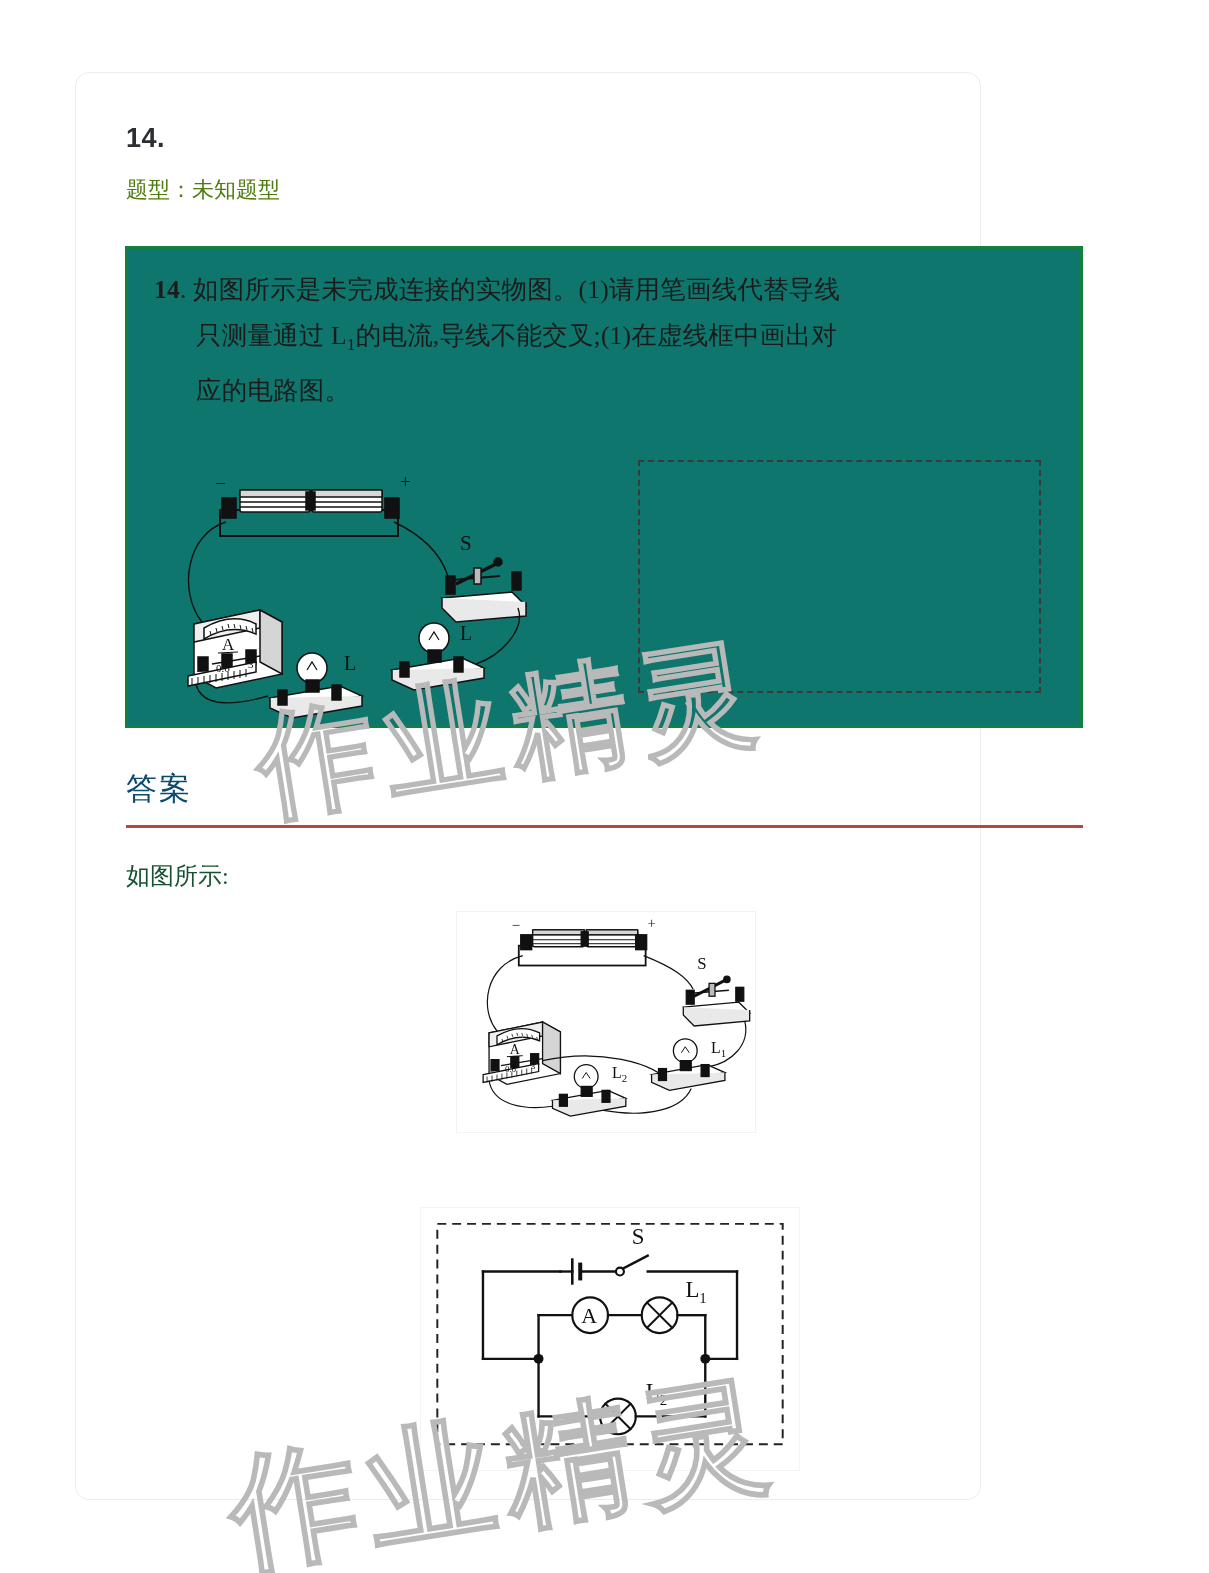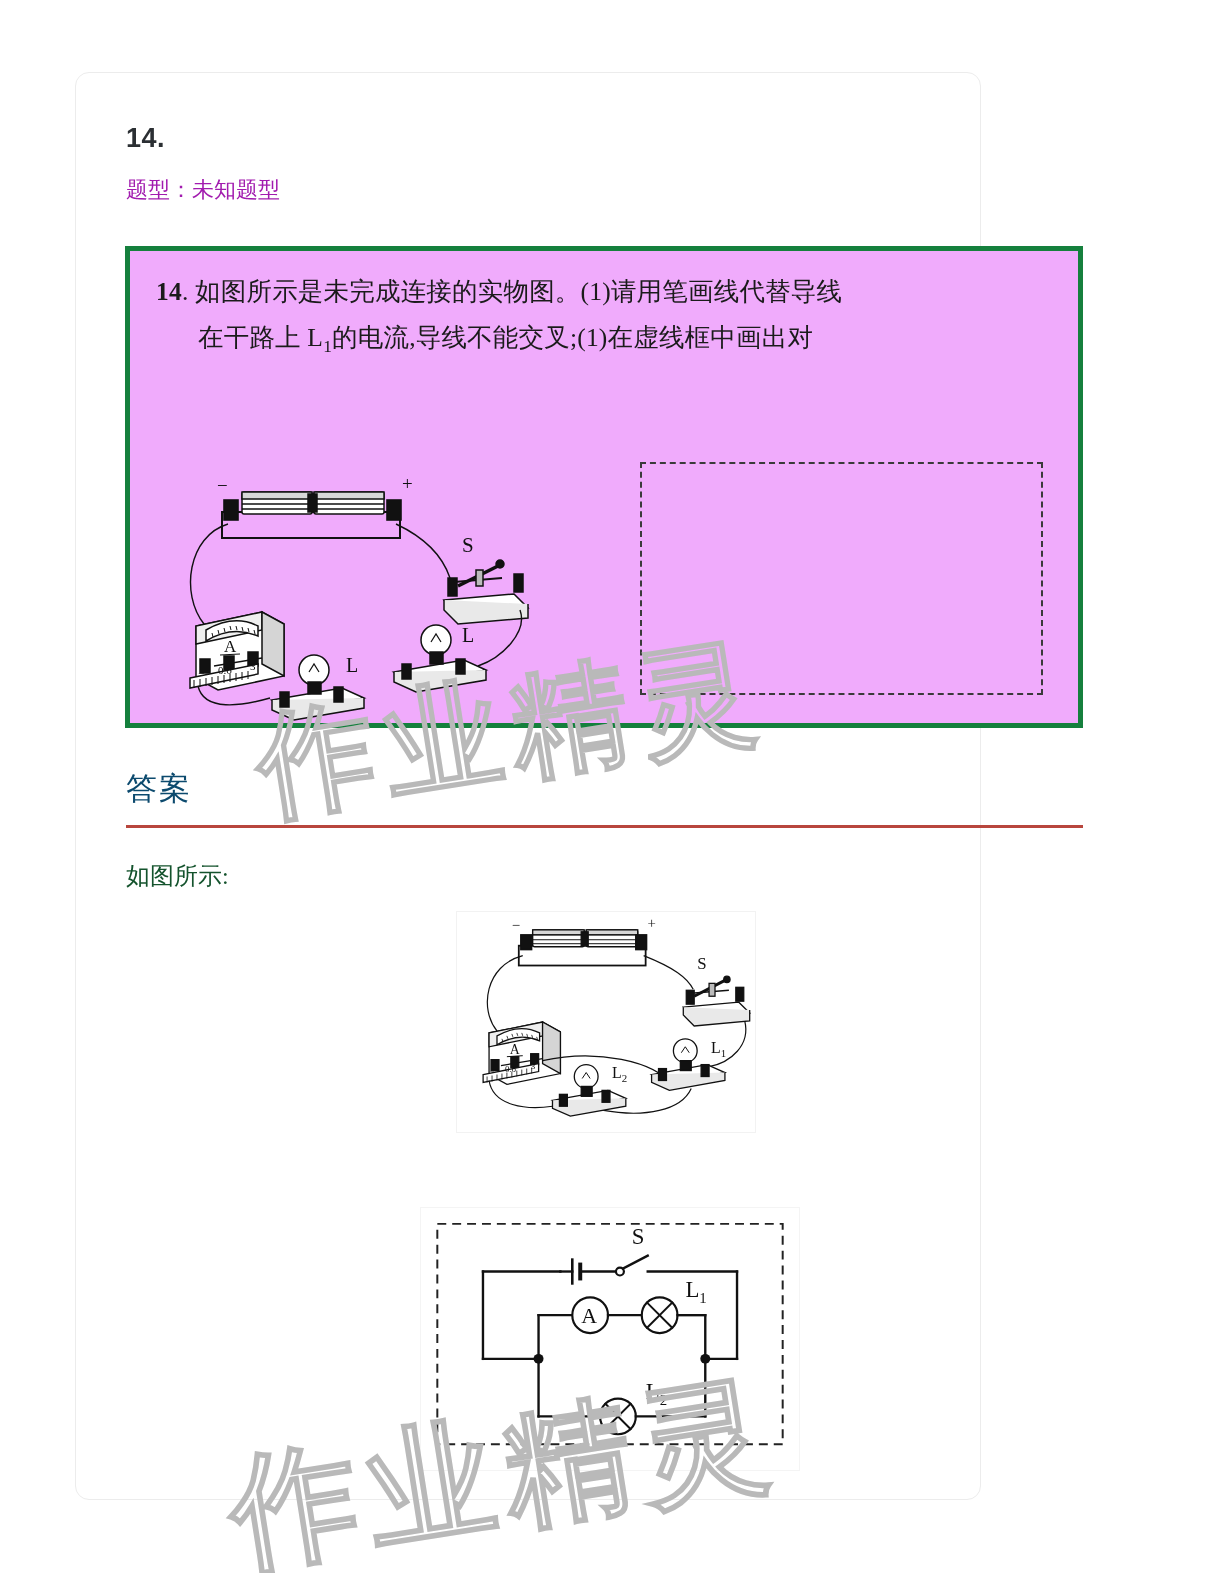--- a/index.html
+++ b/index.html
@@ -37,34 +37,34 @@
     font-weight: bold;
     font-size: 27px;
     color: #2b2f33;
     letter-spacing: .5px;
   }
   #q-type {
     position: absolute;
     left: 50px;
     top: 102px;
     font-size: 22px;
-    color: #a21caf;
+    color: #4d7c0f;
     font-family: Liberation Mono, monospace;
   }
 
   
   #question-box {
     position: absolute;
     left: 49px;
     top: 173px;
     width: 958px;
     height: 482px;
-    border: 5px solid #15803d;
+    border: 3px solid #15803d;
     box-sizing: border-box;
-    background: #f0abfc;
+    background: #0f766e;
   }
   #question-text {
     position: absolute;
     left: 26px;
     top: 18px;
     width: 900px;
     font-size: 25.5px;
     line-height: 46px;
     color: #1b1b1b;
     letter-spacing: .2px;
@@ -178,21 +178,22 @@
 
 <div id="card">
 
   <div id="q-number">14.</div>
   <div id="q-type">题型：未知题型</div>
 
   <div id="question-box">
 
     <div id="question-text">
       <span class="ln"><span class="qnum">14</span><span>.</span> <span>如图所示是未完成连接的实物图。(1)请用笔画线代替导线</span></span>
-      <span class="ln indent"><span>在干路上 L</span><span class="sub">1</span><span>的电流,导线不能交叉;(1)在虚线框中画出对</span></span>
+      <span class="ln indent"><span>只测量通过 L</span><span class="sub">1</span><span>的电流,导线不能交叉;(1)在虚线框中画出对</span></span>
+      <span class="ln indent">应的电路图。</span>
     </div>
 
     <div id="fig-question">
       <svg viewBox="0 0 365 240" width="365" height="240">
         <g fill="none" stroke="#111" stroke-width="1.6">
 
           <rect x="60" y="38" width="178" height="26" stroke-width="2"></rect>
 
           <g stroke-width="1.5">
             <rect x="80" y="18" width="70" height="22" rx="2" fill="#fff"></rect>

